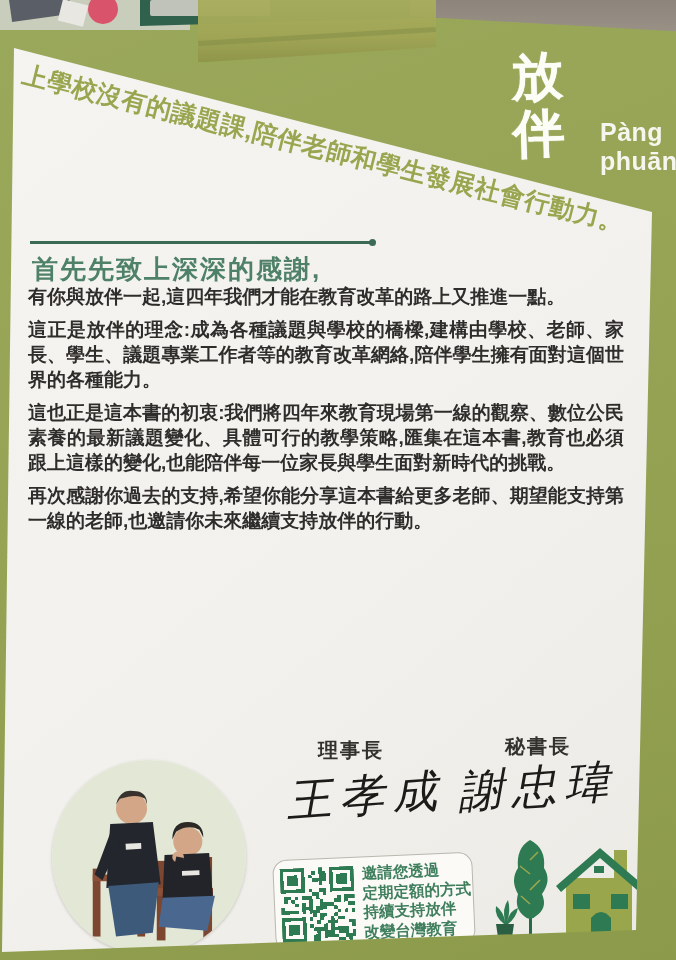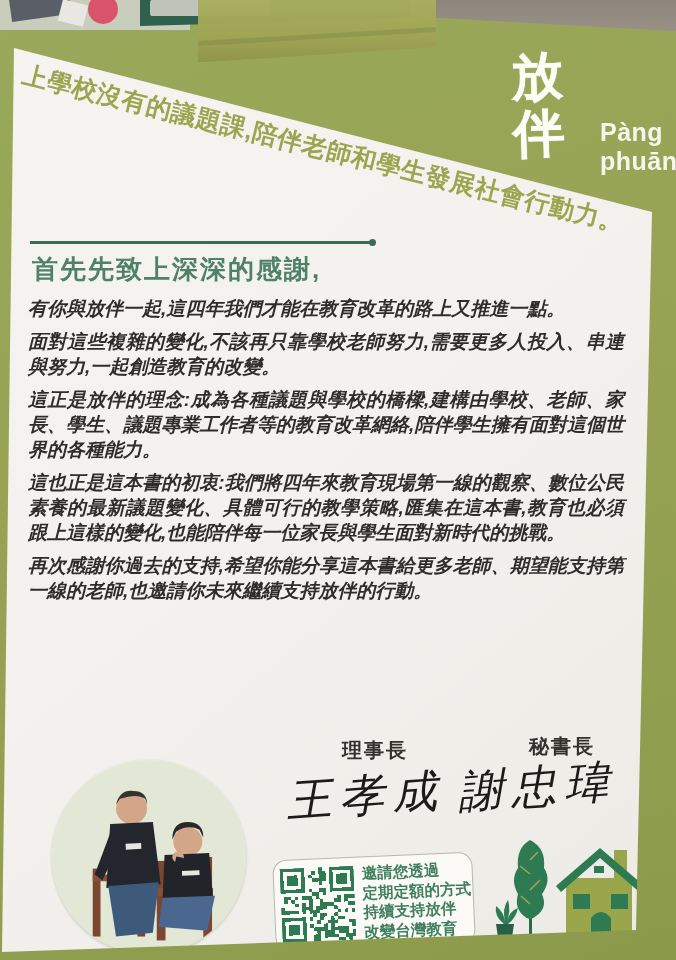--- a/index.html
+++ b/index.html
@@ -36,24 +36,24 @@
   
   .logo-cjk{position:absolute;left:504px;top:48px;width:68px;text-align:center;color:#fdfdf8;
     font-weight:700;font-size:52px;line-height:57px;transform:rotate(-2deg);text-shadow:0 0 1px #fdfdf8;}
   .logo-roman{position:absolute;left:600px;top:118px;color:#f6f6ee;font-weight:700;
     font-size:25px;line-height:29px;letter-spacing:.5px;}
   
   .divider{position:absolute;left:30px;top:241px;width:343px;height:2.5px;background:#3b6a55;}
   .divider .dot{position:absolute;right:-3px;top:-2.5px;width:7px;height:7px;border-radius:50%;background:#3b6a55;}
   .heading{position:absolute;left:32px;top:252px;font-size:26px;font-weight:700;letter-spacing:2px;color:#4e8168;}
   
-  .body-copy{position:absolute;left:28px;top:296px;width:596px;color:#2f2d2b;font-style:italic;}
+  .body-copy{position:absolute;left:28px;top:284px;width:596px;color:#2f2d2b;}
   .body-copy p{margin:0 0 8px 0;font-size:19px;font-weight:700;line-height:25px;text-align:justify;letter-spacing:0;}
   
-  .sig-title{position:absolute;font-size:20px;font-weight:700;color:#33312e;letter-spacing:2px;margin-left:24px;}
+  .sig-title{position:absolute;font-size:20px;font-weight:700;color:#33312e;letter-spacing:2px;}
   .sig-title.t1{left:318px;top:737px;}
   .sig-title.t2{left:505px;top:733px;}
   .sig-name{position:absolute;font-size:45px;font-weight:400;color:#1c1b19;letter-spacing:8px;
     font-family:"Liberation Serif", serif;font-style:italic;transform:rotate(-4deg);}
   .sig-name.n1{left:286px;top:766px;}
   .sig-name.n2{left:458px;top:757px;}
   
   .photo{position:absolute;left:52px;top:760px;width:194px;height:194px;border-radius:50%;overflow:hidden;
     box-shadow:0 1px 3px rgba(60,60,40,.25);}
   
@@ -93,21 +93,20 @@
 
     <div class="tagline">上學校沒有的議題課,陪伴老師和學生發展社會行動力。</div>
 
     <div class="divider">
         <span class="dot"></span>
       </div>
     <div class="heading">首先先致上深深的感謝,</div>
 
     <div class="body-copy">
       <p>有你與放伴一起,這四年我們才能在教育改革的路上又推進一點。</p>
-      <p>面對這些複雜的變化,不該再只靠學校老師努力,需要更多人投入、串連與努力,一起創造教育的改變。</p>
       <p>這正是放伴的理念:成為各種議題與學校的橋樑,建構由學校、老師、家長、學生、議題專業工作者等的教育改革網絡,陪伴學生擁有面對這個世界的各種能力。</p>
       <p>這也正是這本書的初衷:我們將四年來教育現場第一線的觀察、數位公民素養的最新議題變化、具體可行的教學策略,匯集在這本書,教育也必須跟上這樣的變化,也能陪伴每一位家長與學生面對新時代的挑戰。</p>
       <p>再次感謝你過去的支持,希望你能分享這本書給更多老師、期望能支持第一線的老師,也邀請你未來繼續支持放伴的行動。</p>
     </div>
 
     <div class="sig-title t1">理事長</div>
     <div class="sig-title t2">秘書長</div>
     <div class="sig-name n1">王孝成</div>
     <div class="sig-name n2">謝忠瑋</div>
 

